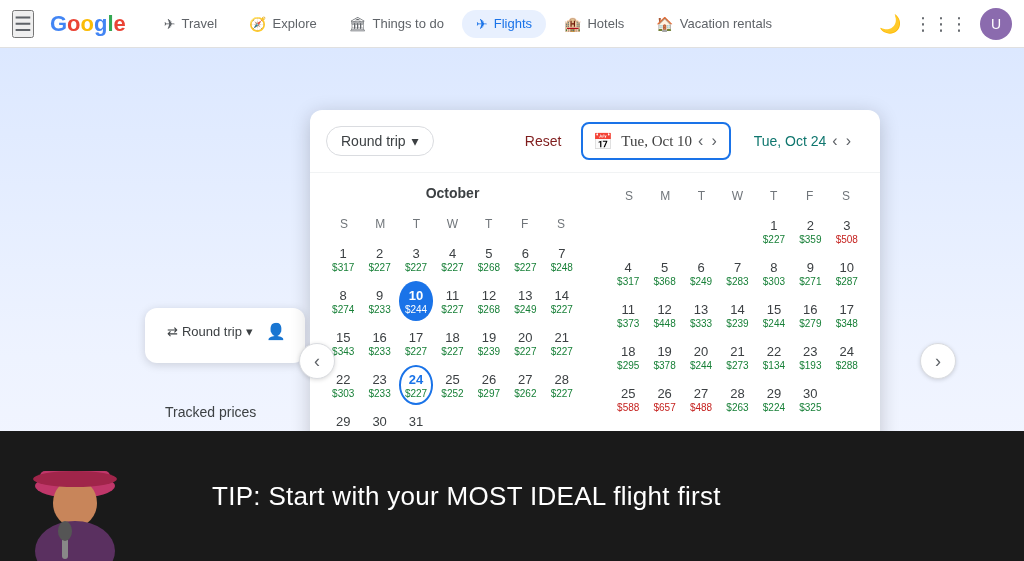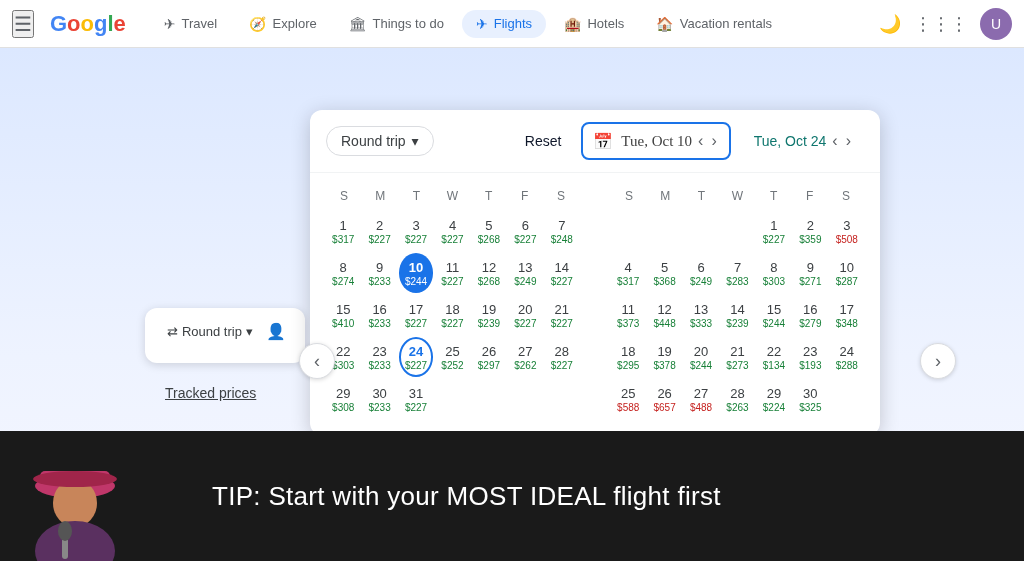--- a/index.html
+++ b/index.html
@@ -85,21 +85,21 @@
     .cal-header {
       display: flex; align-items: center; padding: 12px 16px;
       border-bottom: 1px solid #f1f3f4; gap: 12px; flex-wrap: wrap;
     }
     .round-trip-btn {
       display: flex; align-items: center; gap: 6px;
       background: none; border: 1px solid #dadce0; border-radius: 20px;
       padding: 6px 14px; font-size: 14px; color: #3c4043; cursor: pointer;
     }
     .reset-btn {
-      background: none; border: none; color: #0f172a;
+      background: none; border: none; color: #7f1d1d;
       font-size: 14px; cursor: pointer; padding: 6px 8px; margin-left: auto;
     }
     .date-selector {
       display: flex; align-items: center; gap: 4px;
       border: 2px solid #1a73e8; border-radius: 8px; padding: 6px 10px;
     }
     .date-selector-calendar-icon { color: #1a73e8; font-size: 16px; margin-right: 4px; }
     .date-text { font-size: 15px; color: #404040; font-weight: 500; font-family: Liberation Serif, serif; }
     .date-nav-btn { background: none; border: none; cursor: pointer; color: #5f6368; font-size: 16px; padding: 2px; }
 
@@ -144,24 +144,23 @@
       overflow: hidden;
     }
     .tip-text {
       color: #fff; font-size: 26px; font-weight: 500;
       padding-left: 32px; letter-spacing: 0.3px;
       line-height: 1.4;
     }
 
     
     .tracked-prices-label {
-      position: absolute; left: 165px; bottom: 160px;
+      position: absolute; left: 165px; bottom: 141px;
       font-size: 14px; color: #3c4043; font-weight: 500;
       z-index: 6;
-      text-decoration: underline;
     }
 
     
     .cal-prev-btn {
       position: absolute; left: 310px; top: 295px;
       background: #fff; border: 1px solid #dadce0; border-radius: 50%;
       width: 36px; height: 36px; display: flex; align-items: center; justify-content: center;
       cursor: pointer; font-size: 18px; color: #5f6368;
       box-shadow: 0 1px 4px rgba(0,0,0,0.15); z-index: 20;
       transform: translateX(-50%);
@@ -254,20 +253,21 @@
       <div class="date-selector2">
         <span class="date-text2">Tue, Oct 24</span>
         <button class="date-nav-btn2">‹</button>
         <button class="date-nav-btn2">›</button>
       </div>
     </div>
 
     <div class="cal-body">
 
       <div class="cal-month">
+        <div class="month-title">October</div>
         <div class="day-headers">
           <span class="day-header">S</span>
           <span class="day-header">M</span>
           <span class="day-header">T</span>
           <span class="day-header">W</span>
           <span class="day-header">T</span>
           <span class="day-header">F</span>
           <span class="day-header">S</span>
         </div>
         <div class="day-grid" id="oct-grid">
@@ -322,21 +322,21 @@
             <div class="day-cell">
               <span class="day-num">13</span>
               <span class="day-price">$249</span>
             </div>
             <div class="day-cell">
               <span class="day-num">14</span>
               <span class="day-price">$227</span>
             </div>
             <div class="day-cell">
               <span class="day-num">15</span>
-              <span class="day-price">$410</span>
+              <span class="day-price">$343</span>
             </div>
             <div class="day-cell">
               <span class="day-num">16</span>
               <span class="day-price">$233</span>
             </div>
             <div class="day-cell">
               <span class="day-num">17</span>
               <span class="day-price">$227</span>
             </div>
             <div class="day-cell">

